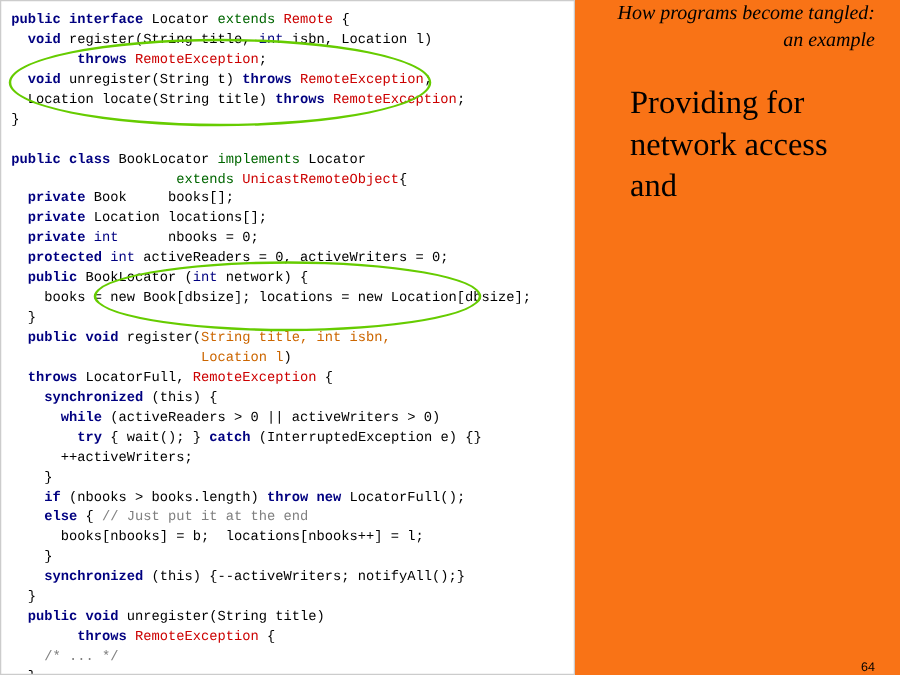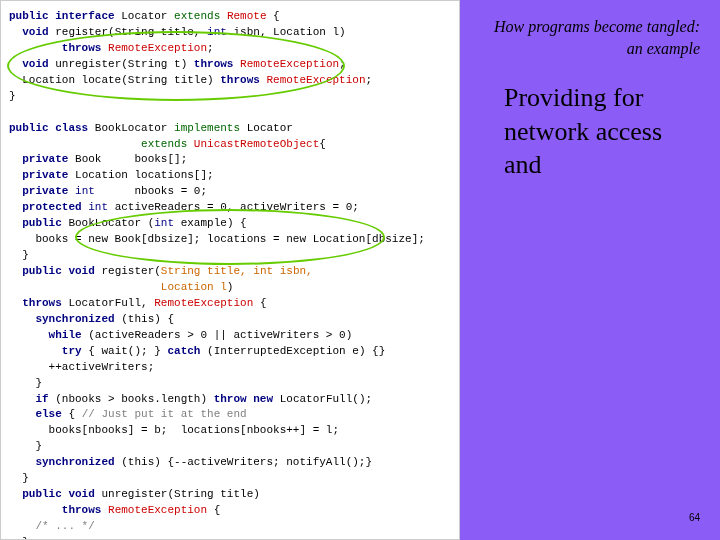--- a/index.html
+++ b/index.html
@@ -60,22 +60,22 @@
     .red { color: #cc0000; } 
     .green { color: #006600; } 
     .param { color: #cc6600; } 
     .comment { color: #808080; }
     .normal { color: #000000; margin-top: 12px; }
 
     
     #right-panel {
       width: 260px;
       height: 540px;
-      background: #8b5cf6;
-      padding: 16px 20px;
+      background: #f97316;
+      padding: 0 20px;
       display: flex;
       flex-direction: column;
       justify-content: space-between;
     }
 
     .right-top {
       text-align: right;
     }
 
     .right-title {
@@ -122,21 +122,21 @@
   <span class="kw">void</span> <span class="normal">unregister(String t)</span> <span class="kw">throws</span> <span class="red">RemoteException</span><span class="normal">;</span>
   <span class="normal">Location locate(String title)</span> <span class="kw">throws</span> <span class="red">RemoteException</span><span class="normal">;</span>
 <span class="normal">}</span>
 
 <span class="kw">public class</span> <span class="normal">BookLocator</span> <span class="green">implements</span> <span class="normal">Locator</span>
                     <span class="green">extends</span> <span class="red">UnicastRemoteObject</span><span class="normal">{</span>
   <span class="kw">private</span> <span class="normal">Book     books[];</span>
   <span class="kw">private</span> <span class="normal">Location locations[];</span>
   <span class="kw">private</span> <span class="type">int</span>      <span class="normal">nbooks = 0;</span>
   <span class="kw">protected</span> <span class="type">int</span> <span class="normal">activeReaders = 0, activeWriters = 0;</span>
-  <span class="kw">public</span> <span class="normal">BookLocator (</span><span class="type">int</span> <span class="normal">example) {</span>
+  <span class="kw">public</span> <span class="normal">BookLocator (</span><span class="type">int</span> <span class="normal">network) {</span>
     <span class="normal">books = new Book[dbsize]; locations = new Location[dbsize];</span>
   <span class="normal">}</span>
   <span class="kw">public void</span> <span class="normal">register(</span><span class="param">String title, int isbn,</span>
                        <span class="param">Location l</span><span class="normal">)</span>
   <span class="kw">throws</span> <span class="normal">LocatorFull,</span> <span class="red">RemoteException</span> <span class="normal">{</span>
     <span class="kw">synchronized</span> <span class="normal">(this) {</span>
       <span class="kw">while</span> <span class="normal">(activeReaders &gt; 0 || activeWriters &gt; 0)</span>
         <span class="kw">try</span> <span class="normal">{ wait(); }</span> <span class="kw">catch</span> <span class="normal">(InterruptedException e) {}</span>
       <span class="normal">++activeWriters;</span>
     <span class="normal">}</span>

